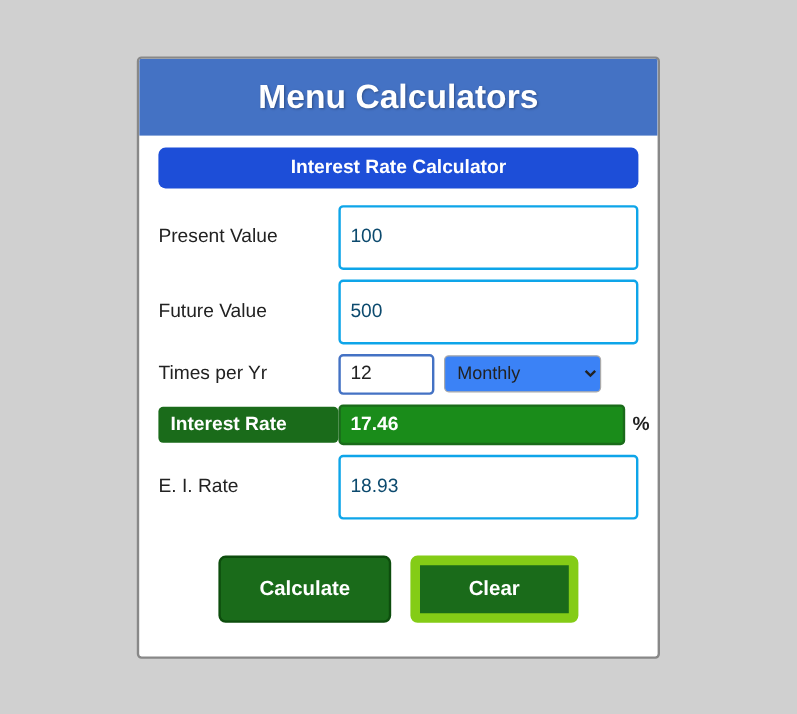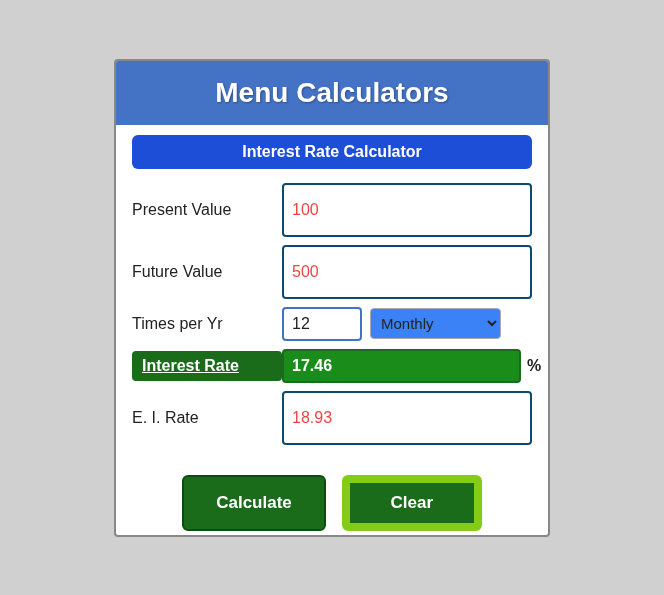--- a/index.html
+++ b/index.html
@@ -71,31 +71,30 @@
 
     .form-label-green {
       width: 150px;
       font-size: 16px;
       color: #ffffff;
       background: #1a6b1a;
       padding: 6px 10px;
       border-radius: 4px;
       flex-shrink: 0;
       font-weight: bold;
-      text-decoration: underline;
     }
 
     .form-input {
       flex: 1;
       padding: 16px 8px;
       font-size: 16px;
-      border: 2px solid #0c4a6e;
+      border: 2px solid #0ea5e9;
       border-radius: 4px;
       outline: none;
-      color: #ef4444;
+      color: #0c4a6e;
     }
 
     .form-input-green {
       flex: 1;
       padding: 6px 8px;
       font-size: 16px;
       border: 2px solid #1a6b1a;
       border-radius: 4px;
       outline: none;
       color: #222;
@@ -145,21 +144,21 @@
       margin-left: 6px;
       font-size: 16px;
       color: #222;
       font-weight: bold;
     }
 
     .button-row {
       display: flex;
       justify-content: center;
       gap: 16px;
-      padding: 10px 16px 4px 16px;
+      padding: 10px 16px 28px 16px;
     }
 
     .btn-calculate {
       background: #1a6b1a;
       color: #ffffff;
       border: 2px solid #0d4d0d;
       border-radius: 6px;
       padding: 10px 32px;
       font-size: 17px;
       font-weight: bold;

